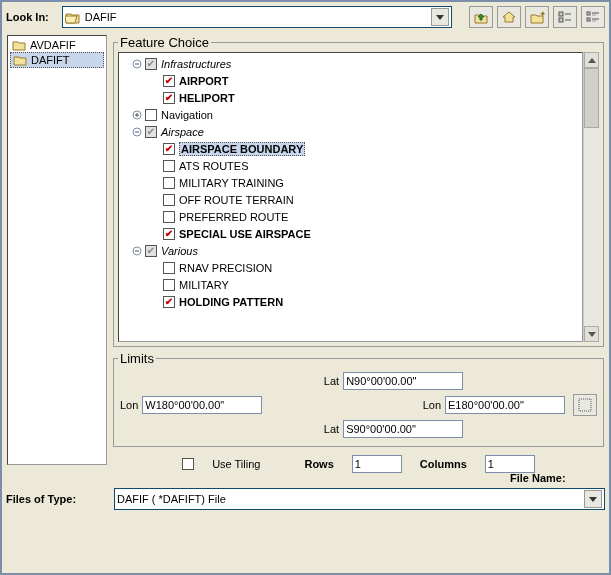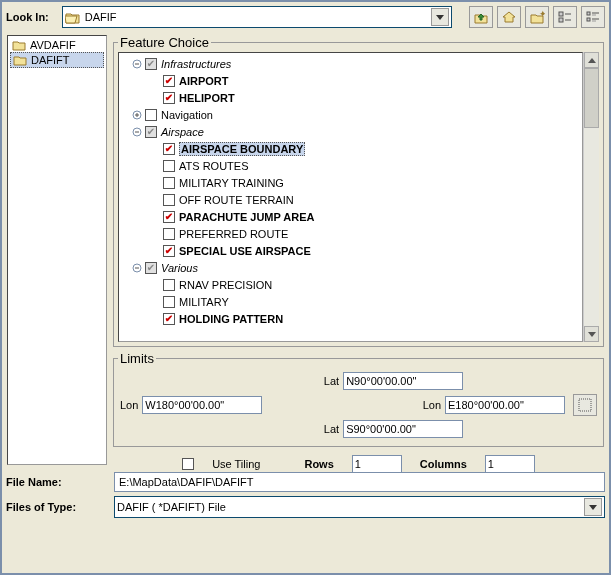--- a/index.html
+++ b/index.html
@@ -295,24 +295,20 @@
               <span class="cb"></span>
               <span class="txt">ATS ROUTES</span>
             </div>
             <div class="node ind2">
               <span class="cb"></span>
               <span class="txt">MILITARY TRAINING</span>
             </div>
             <div class="node ind2">
               <span class="cb"></span>
               <span class="txt">OFF ROUTE TERRAIN</span>
-            </div>
-            <div class="node ind2">
-              <span class="cb checked"></span>
-              <span class="txt bold">PARACHUTE JUMP AREA</span>
             </div>
             <div class="node ind2">
               <span class="cb"></span>
               <span class="txt">PREFERRED ROUTE</span>
             </div>
             <div class="node ind2">
               <span class="cb checked"></span>
               <span class="txt bold">SPECIAL USE AIRSPACE</span>
             </div>
             <div class="node ind1">
@@ -390,21 +386,20 @@
       <input class="txtfield" style="width: 50px;" value="1">
       <b>Columns</b>
       <input class="txtfield" style="width: 50px;" value="1">
     </div>
   </div>
 </div>
 
 <div class="bot">
   <div class="row">
     <span class="label">File Name:</span>
-    <input class="wide" value="E:\MapData\DAFIF\DAFIFT" style="">
   </div>
   <div class="row">
     <span class="label">Files of Type:</span>
     <div class="combo wide">
       <span class="txt">DAFIF ( *DAFIFT) File</span>
       <span class="combo-btn">
         <svg width="8" height="5">
             <path d="M0 0h8L4 5z" fill="#333"></path>
           </svg>
       </span>

